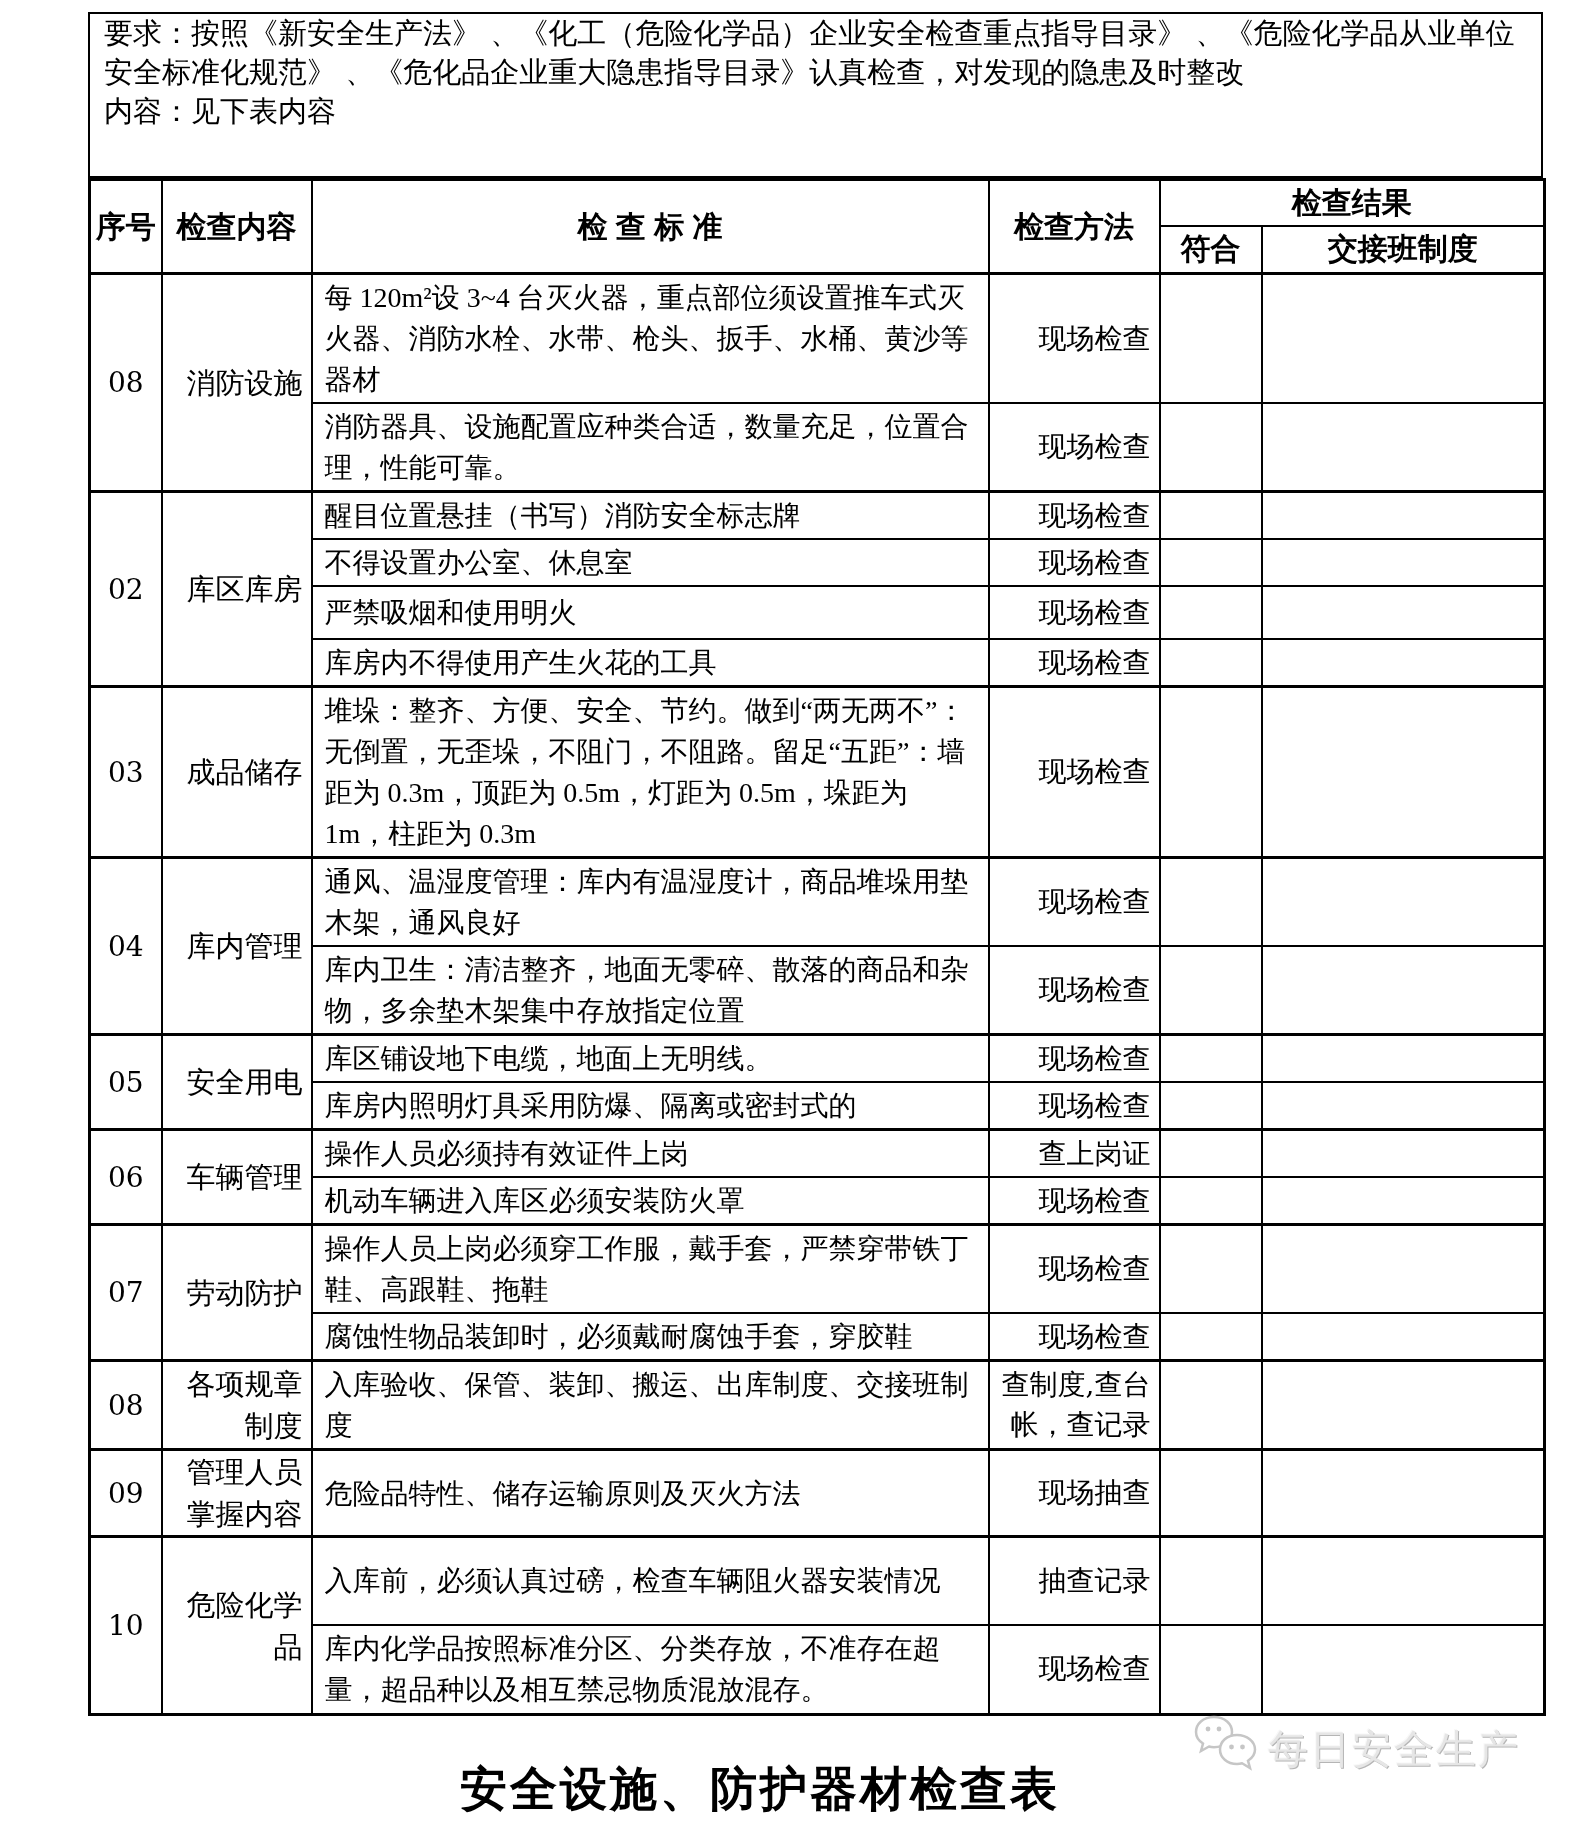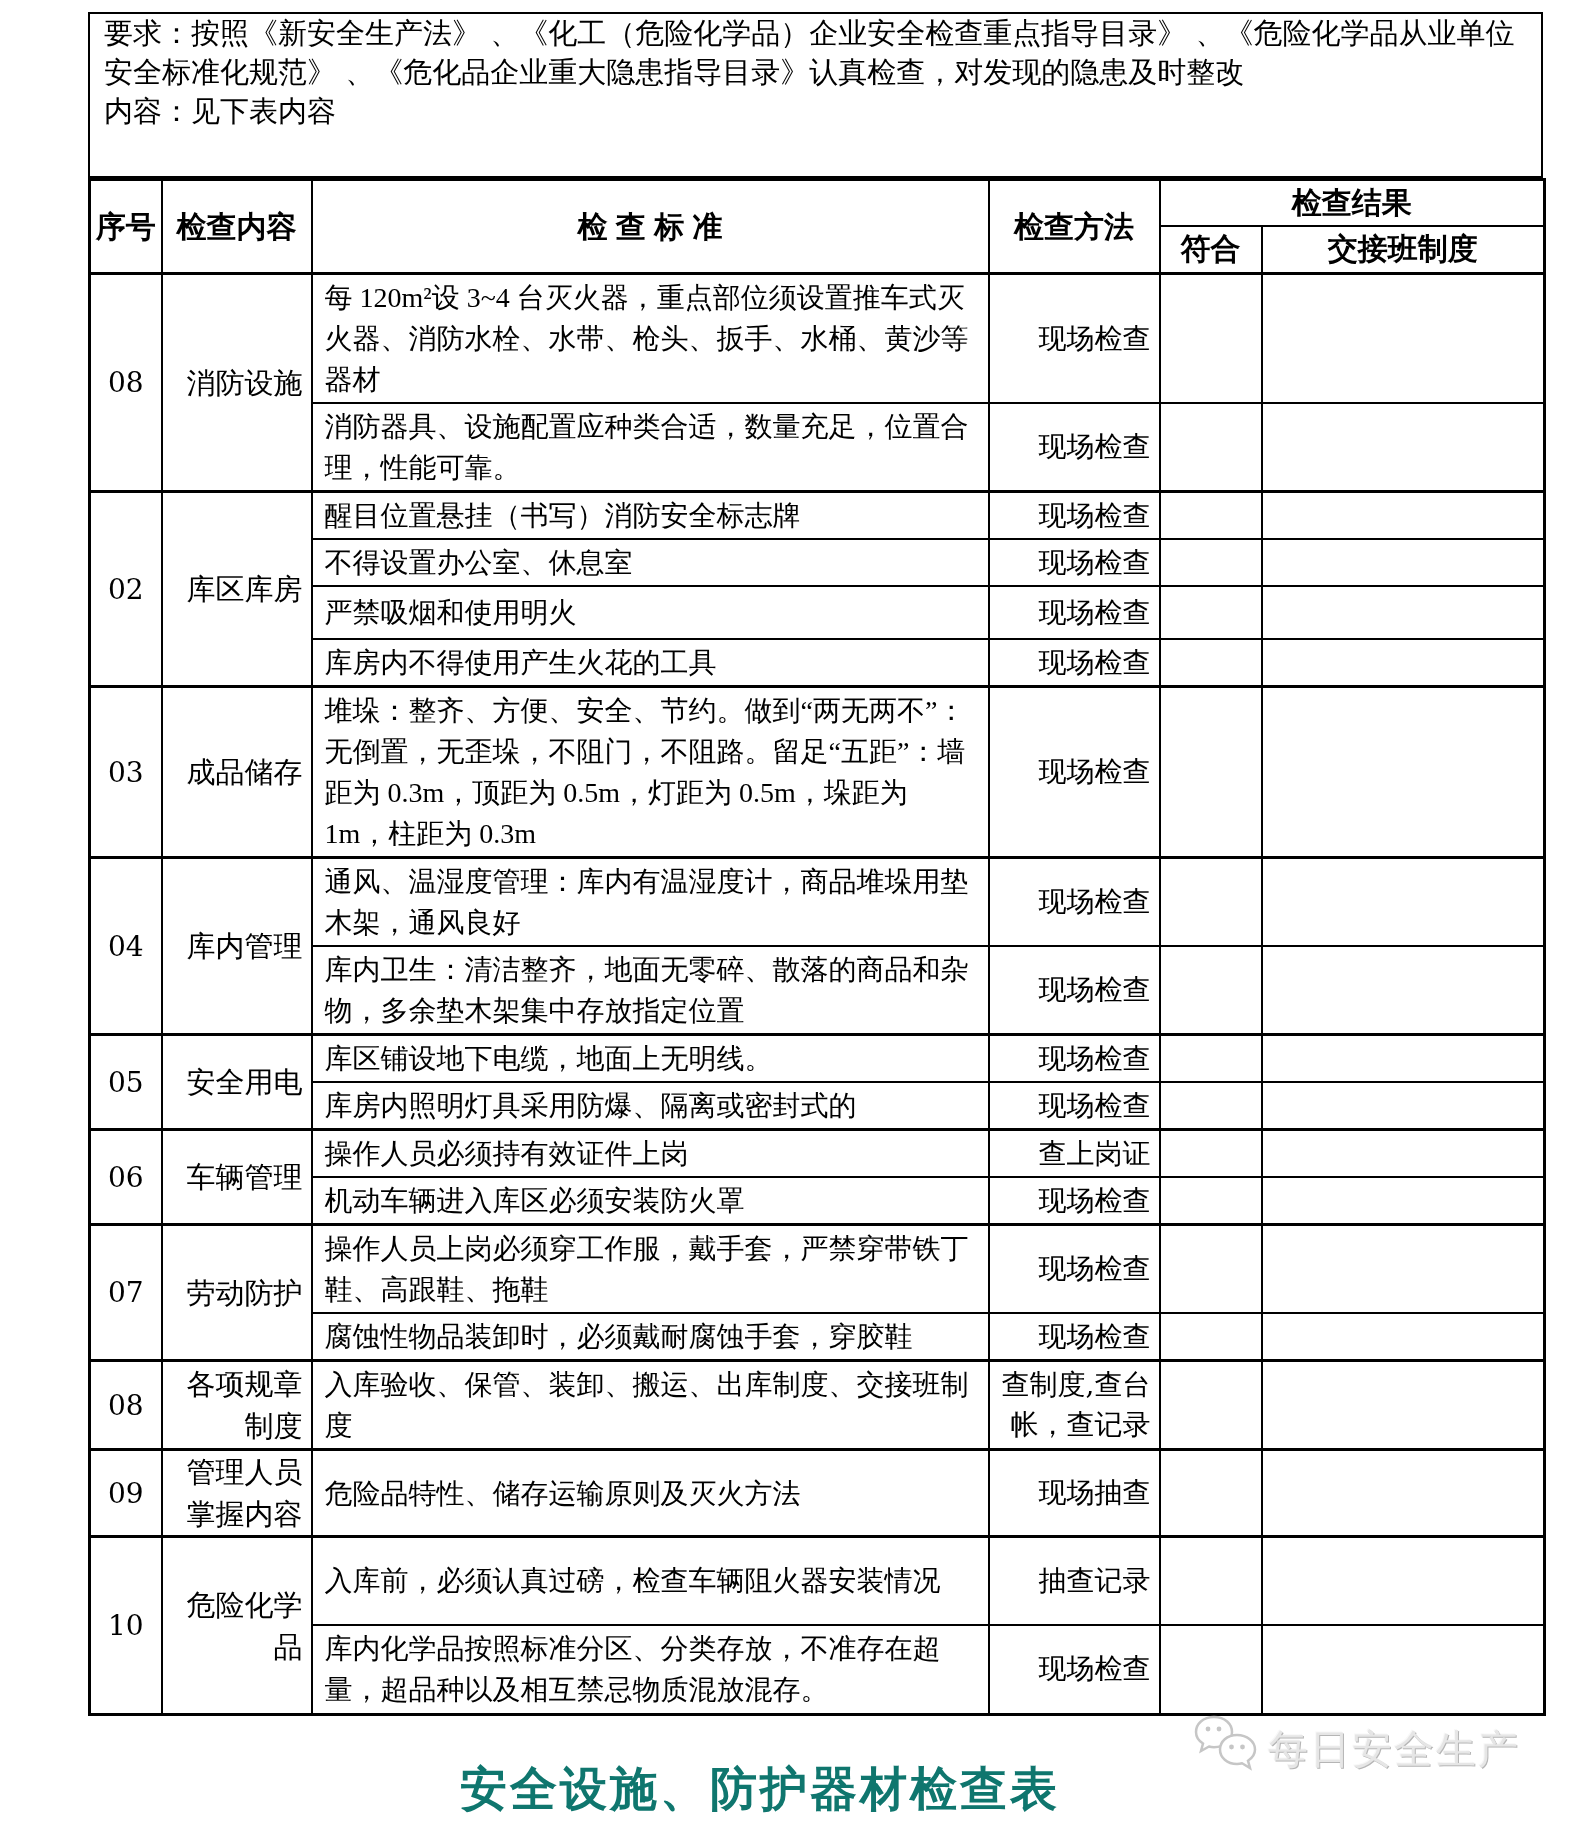--- a/index.html
+++ b/index.html
@@ -55,21 +55,21 @@
     color:#e6e6e6;
     text-shadow:1px 1px 0 #b5b5b5,-1px -1px 0 #f8f8f8;
     white-space:nowrap;
   }
   
   .page-title{
     position:absolute;left:0;top:1758px;width:1520px;
     text-align:center;
     font-family:"Liberation Sans","DejaVu Sans",sans-serif;
     font-weight:bold;font-size:47px;letter-spacing:3px;
-    color:#0f766e;
+    color:#000000;
   }
 </style>
 </head>
 <body>
 
 <div class="page">
 
   <div class="intro">
     <div>要求：按照《新安全生产法》 、《化工（危险化学品）企业安全检查重点指导目录》 、《危险化学品从业单位安全标准化规范》 、《危化品企业重大隐患指导目录》认真检查，对发现的隐患及时整改</div>
     <div>内容：见下表内容</div>

